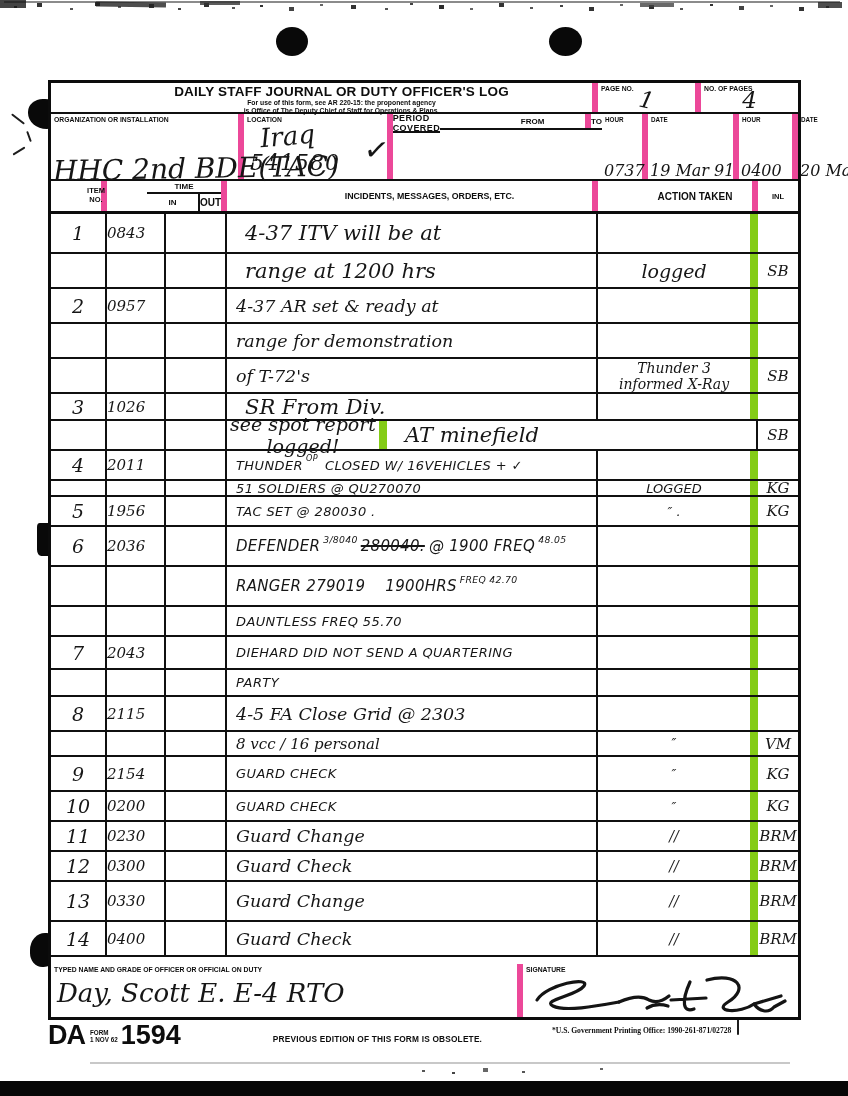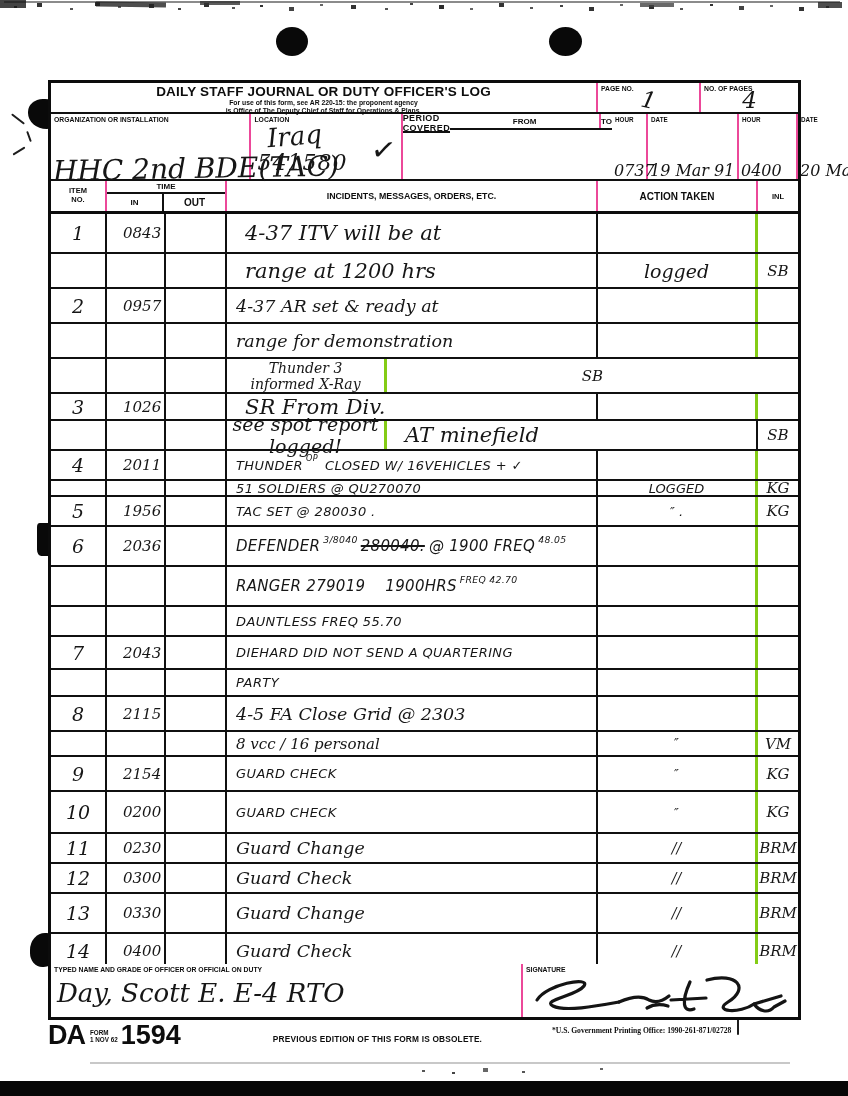--- a/index.html
+++ b/index.html
@@ -14,21 +14,21 @@
   .specks2{box-shadow:422px 1070px 0 0 #555,452px 1072px 0 0 #444,484px 1069px 0 1px #666,522px 1071px 0 0 #555,600px 1068px 0 0 #666,638px 990px 0 0 #444,660px 994px 0 0 #555,610px 986px 0 0 #666;}
   .specks3{box-shadow:532px 296px 0 0 #555,702px 300px 0 0 #666,338px 202px 0 0 #555,614px 652px 0 0 #444,428px 655px 0 1px #333,446px 690px 0 0 #444,436px 668px 0 0 #555,560px 700px 0 0 #777,250px 725px 0 0 #666;}
   .hole{position:absolute;background:#090909;border-radius:50%;}
   .streak{position:absolute;left:90px;top:1062px;width:700px;height:2px;background:#9a9a9a;opacity:.55;}
   .botband{position:absolute;left:0;bottom:0;width:100%;height:15px;background:#070707;}
   .penmark{position:absolute;background:#1d1d1d;border-radius:2px;}
 
   
   .form{position:absolute;left:48px;top:80px;width:747px;height:934px;border:3px solid #0c0c0c;box-sizing:content-box;background:#fff;}
   .bb2{border-bottom:2px solid #101010;}
-  .br2{border-right:2px solid #ec4899;box-sizing:border-box;}
+  .br2{border-right:6px solid #ec4899;box-sizing:border-box;padding-left:40px;}
   .hw{font-style:italic;font-family:"DejaVu Serif",serif;color:#161616;}
 
   
   .hdr1{display:flex;height:31px;box-sizing:border-box;}
   .title-cell{width:547px;text-align:center;padding-top:2px;}
   .title-main{font-size:13.5px;font-weight:bold;letter-spacing:.2px;line-height:1.05;}
   .title-sub{font-size:6.8px;font-weight:bold;line-height:1.15;}
   .pageno{width:103px;position:relative;}
   .pages{flex:1;position:relative;}
   .mini-lbl{position:absolute;left:3px;top:2px;font-size:6.8px;font-weight:bold;}
@@ -63,24 +63,24 @@
   .t-out{flex:1;display:flex;align-items:center;justify-content:center;font-size:10px;}
   .h-inc{width:371px;display:flex;align-items:center;justify-content:center;font-size:8.8px;}
   .h-act{width:160px;display:flex;align-items:center;justify-content:center;font-size:10px;}
   .h-inl{flex:1;display:flex;align-items:center;justify-content:center;font-size:7.5px;}
 
   
   .tbody{height:750px;overflow:hidden;}
   .trow{display:flex;border-bottom:2px solid #101010;box-sizing:border-box;}
   .c{box-sizing:border-box;display:flex;align-items:center;overflow:visible;}
   .c-item{width:56px;border-right:2px solid #101010;justify-content:center;font:italic 19px "DejaVu Serif",serif;color:#161616;}
-  .c-in{width:59px;border-right:2px solid #101010;padding-left:16px;font:italic 15px "DejaVu Serif",serif;color:#161616;}
+  .c-in{width:59px;border-right:2px solid #101010;padding-left:0;font:italic 15px "DejaVu Serif",serif;color:#161616;}
   .c-out{width:61px;border-right:2px solid #101010;}
   .c-inc{width:371px;border-right:2px solid #101010;padding-left:9px;white-space:nowrap;color:#161616;}
-  .c-act{width:160px;border-right:3px solid #84cc16;flex-direction:column;justify-content:center;align-items:center;color:#161616;line-height:.95;}
+  .c-act{width:160px;border-right:8px solid #84cc16;flex-direction:column;justify-content:center;align-items:center;color:#161616;line-height:.95;}
   .c-inl{flex:1;justify-content:center;font:italic 15px "DejaVu Serif",serif;color:#161616;}
   .sup{font-size:.62em;position:relative;top:-7px;margin:0 3px;}
   .strike{text-decoration:line-through;text-decoration-thickness:2px;margin-right:4px;}
   .sp{margin-left:10px;}
   .s-lg .c-inc{font:italic 21px "DejaVu Serif",serif;padding-left:18px;}
   .s-lg .c-act{font:italic 19px "DejaVu Serif",serif;}
   .s-md .c-inc{font:italic 17.5px "DejaVu Serif",serif;}
   .s-md .c-act{font:italic 14px "DejaVu Serif",serif;}
   .s-mdsm .c-inc{font:italic 15px "DejaVu Serif",serif;}
   .s-mdsm .c-act{font:italic 13px "DejaVu Serif",serif;}
@@ -279,20 +279,27 @@
     <div class="c c-act">
             <span></span>
             <span></span>
           </div>
     <div class="c c-inl"></div>
   </div>
         <div class="trow s-md" style="height: 35px;">
     <div class="c c-item"></div>
     <div class="c c-in"></div>
     <div class="c c-out"></div>
+    <div class="c c-inc">
+            <span>of T-72's</span>
+            <span class="sup"></span>
+            <span class="strike"></span>
+            <span></span>
+            <span class="sup"></span>
+          </div>
     <div class="c c-act">
             <span>Thunder 3</span>
             <span>informed X-Ray</span>
           </div>
     <div class="c c-inl">SB</div>
   </div>
         <div class="trow s-lg" style="height: 27px;">
     <div class="c c-item">3</div>
     <div class="c c-in">1026</div>
     <div class="c c-out"></div>
@@ -506,21 +513,21 @@
             <span class="strike"></span>
             <span></span>
             <span class="sup"></span>
           </div>
     <div class="c c-act">
             <span>″</span>
             <span></span>
           </div>
     <div class="c c-inl">KG</div>
   </div>
-        <div class="trow s-caps" style="height: 42px;">
+        <div class="trow s-caps" style="height: 30px;">
     <div class="c c-item">10</div>
     <div class="c c-in">0200</div>
     <div class="c c-out"></div>
     <div class="c c-inc">
             <span>GUARD CHECK</span>
             <span class="sup"></span>
             <span class="strike"></span>
             <span></span>
             <span class="sup"></span>
           </div>

